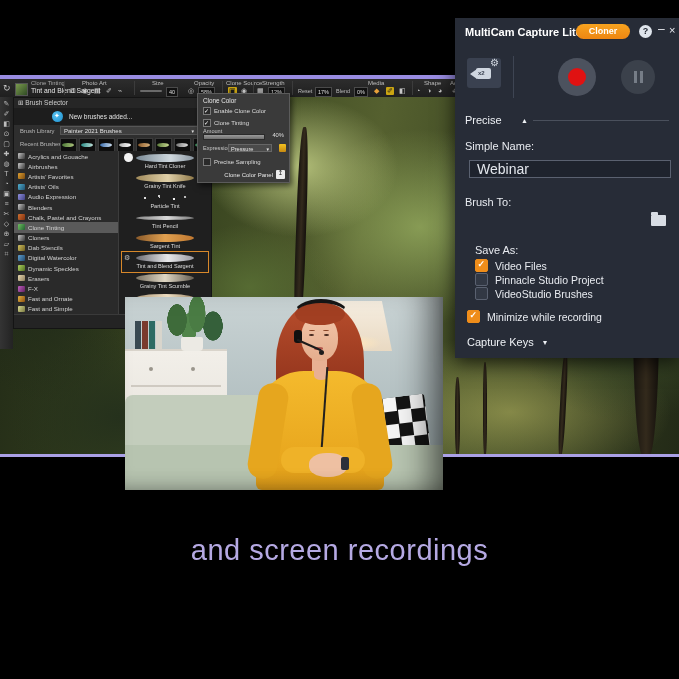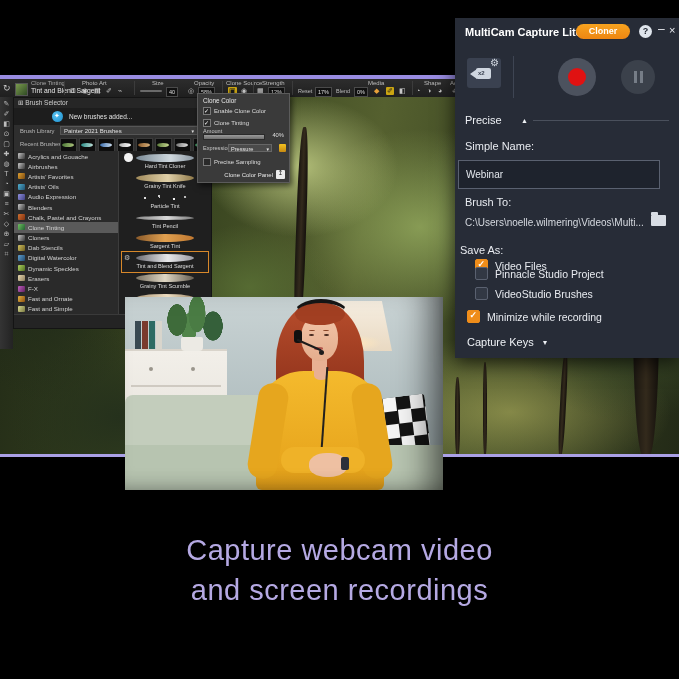--- a/index.html
+++ b/index.html
@@ -120,22 +120,22 @@
   #mc-div{left:58px;top:38px;width:1px;height:42px;background:#3e4553;}
   #mc-rec{left:103px;top:40px;width:38px;height:38px;border-radius:50%;background:#4c525e;}
   #mc-rec .dot{position:absolute;left:10px;top:10px;width:18px;height:18px;border-radius:50%;background:#e01212;}
   #mc-pause{left:166px;top:42px;width:34px;height:34px;border-radius:50%;background:#3b414b;}
   #mc-pause i{position:absolute;top:11px;width:3px;height:12px;background:#767d87;}
   #mc-pause i.b1{left:13px;} #mc-pause i.b2{left:19px;}
   #mc-settings{left:10px;top:96px;font-size:11px;color:#eef1f5;}
   #mc-set-caret{left:66px;top:99px;font-size:7px;color:#eef1f5;}
   #mc-set-line{left:78px;top:102px;width:136px;height:1px;background:#4a505c;}
   .mc-label{font-size:11px;color:#e8ebf0;}
-  #mc-input{left:3px;top:142px;width:202px;height:29px;background:#1e232d;border:1px solid #5a6170;
-    color:#e3e7ed;font-size:10px;padding:0 0 0 7px;box-sizing:border-box;font-family:"Liberation Sans",sans-serif;}
+  #mc-input{left:14px;top:142px;width:202px;height:18px;background:#1e232d;border:1px solid #5a6170;
+    color:#e3e7ed;font-size:14px;padding:0 0 0 7px;box-sizing:border-box;font-family:"Liberation Sans",sans-serif;}
   #mc-path{left:10px;top:199px;width:178px;font-size:10px;color:#d6dae0;white-space:nowrap;overflow:hidden;}
   #mc-folder{left:196px;top:197px;width:15px;height:11px;background:#d8dde4;border-radius:1px;}
   #mc-folder:before{content:"";position:absolute;left:0;top:-3px;width:7px;height:3px;background:#d8dde4;border-radius:1px 1px 0 0;}
   .cbrow{position:absolute;display:flex;align-items:center;gap:7px;}
   .cbx{width:11px;height:11px;border-radius:2px;background:#323844;border:1px solid #5a6170;position:relative;flex:0 0 auto;}
   .cbx.on{background:#ef8d1a;border-color:#ef8d1a;}
   .cbx.on:after{content:"✓";position:absolute;left:1.5px;top:-1px;font-size:9px;color:#fff;font-weight:bold;}
   .cblabel{font-size:10.5px;color:#e8ebf0;white-space:nowrap;}
   #mc-shortcut{left:12px;top:318px;font-size:11px;color:#eef1f5;}
   #mc-sc-caret{left:88px;top:320px;font-size:8px;color:#eef1f5;}
@@ -553,44 +553,42 @@
     </div>
 
     <div id="mc-settings" class="abs">Precise</div>
     <div id="mc-set-caret" class="abs">▲</div>
     <div id="mc-set-line" class="abs"></div>
 
     <div class="abs mc-label" style="left:10px;top:122px">Simple Name:</div>
     <input id="mc-input" class="abs" value="Webinar" style="">
 
     <div class="abs mc-label" style="left:10px;top:178px">Brush To:</div>
-    <div id="mc-path" class="abs">C:\Users\noelle.wilmering\Videos\Multi...</div>
     <div id="mc-folder" class="abs"></div>
 
-    <div class="abs mc-label" style="left:5px;top:226px">Save As:</div>
+    <div class="abs mc-label" style="left:20px;top:226px">Save As:</div>
     <div class="cbrow" style="left:20px;top:241px">
       <span class="cbx on"></span>
       <span class="cblabel">Video Files</span>
     </div>
-    <div class="cbrow" style="left:20px;top:249px">
+    <div class="cbrow" style="left:20px;top:255px">
       <span class="cbx"></span>
       <span class="cblabel">Pinnacle Studio Project</span>
     </div>
     <div class="cbrow" style="left:20px;top:269px">
       <span class="cbx"></span>
       <span class="cblabel">VideoStudio Brushes</span>
     </div>
 
     <div class="cbrow" style="left:12px;top:292px">
       <span class="cbx on"></span>
       <span class="cblabel">Minimize while recording</span>
     </div>
 
     <div id="mc-shortcut" class="abs">Capture Keys</div>
     <div id="mc-sc-caret" class="abs">▾</div>
   </div>
 
   <div id="caption" class="abs">
-    <div>Capture webcam video</div>
     <div>and screen recordings</div>
   </div>
 
 </div>
 
 </body></html>

